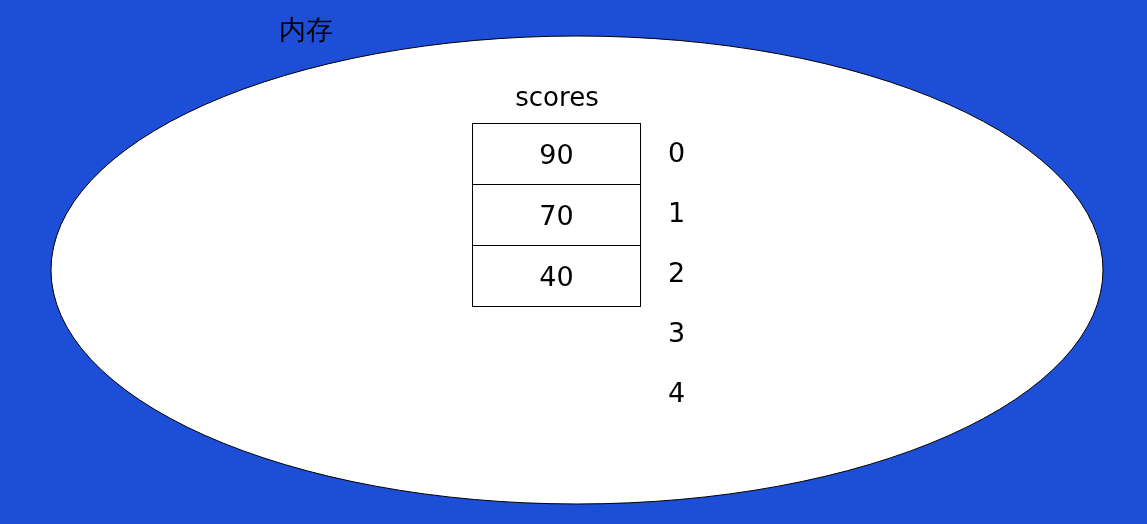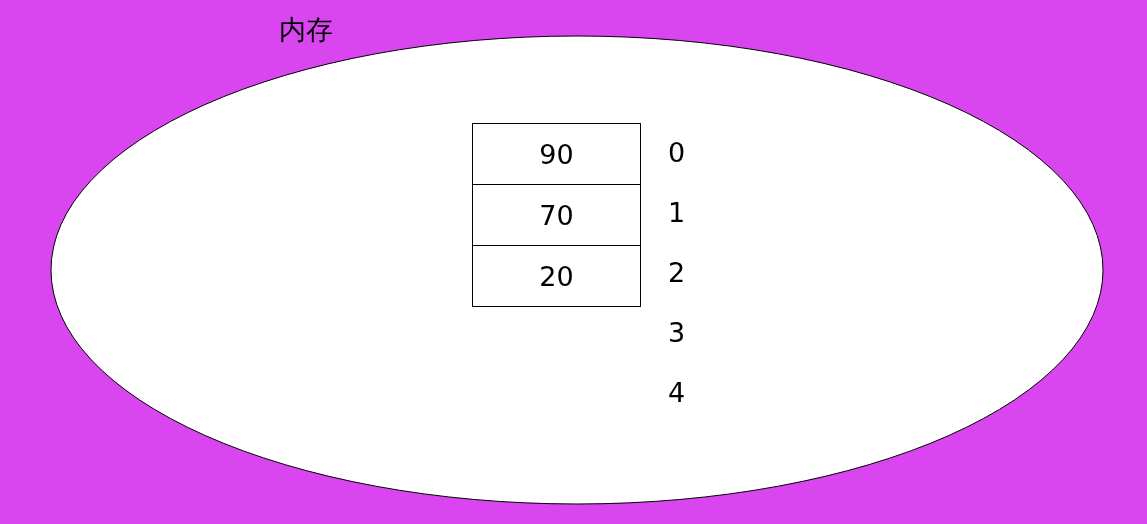--- a/index.html
+++ b/index.html
@@ -7,21 +7,21 @@
     padding: 0;
     background: #ffffff;
   }
   body {
     font-family: "DejaVu Sans", "Liberation Sans", sans-serif;
   }
   #canvas {
     position: relative;
     width: 1147px;
     height: 524px;
-    background: #d946ef;
+    background: #1d4ed8;
     overflow: hidden;
   }
   #memory-ellipse-svg {
     position: absolute;
     left: 0;
     top: 0;
     width: 1147px;
     height: 524px;
   }
   .memory-label {
@@ -80,31 +80,32 @@
 <body>
 
 <div id="canvas">
 
   <svg id="memory-ellipse-svg" viewBox="0 0 1147 524" xmlns="http://www.w3.org/2000/svg">
     <ellipse cx="577" cy="270" rx="526" ry="234" fill="#ffffff" stroke="#000000" stroke-width="1"></ellipse>
   </svg>
 
   <div class="memory-label">内存</div>
 
+  <div class="array-name-label">scores</div>
 
   <table id="array-table">
     <tbody>
       <tr>
         <td class="cell-value">90</td>
       </tr>
       <tr>
         <td class="cell-value">70</td>
       </tr>
       <tr>
-        <td class="cell-value">20</td>
+        <td class="cell-value">40</td>
       </tr>
     </tbody>
   </table>
 
   <div class="index-column">
     <div class="index-label">0</div>
     <div class="index-label">1</div>
     <div class="index-label">2</div>
     <div class="index-label">3</div>
     <div class="index-label">4</div>

